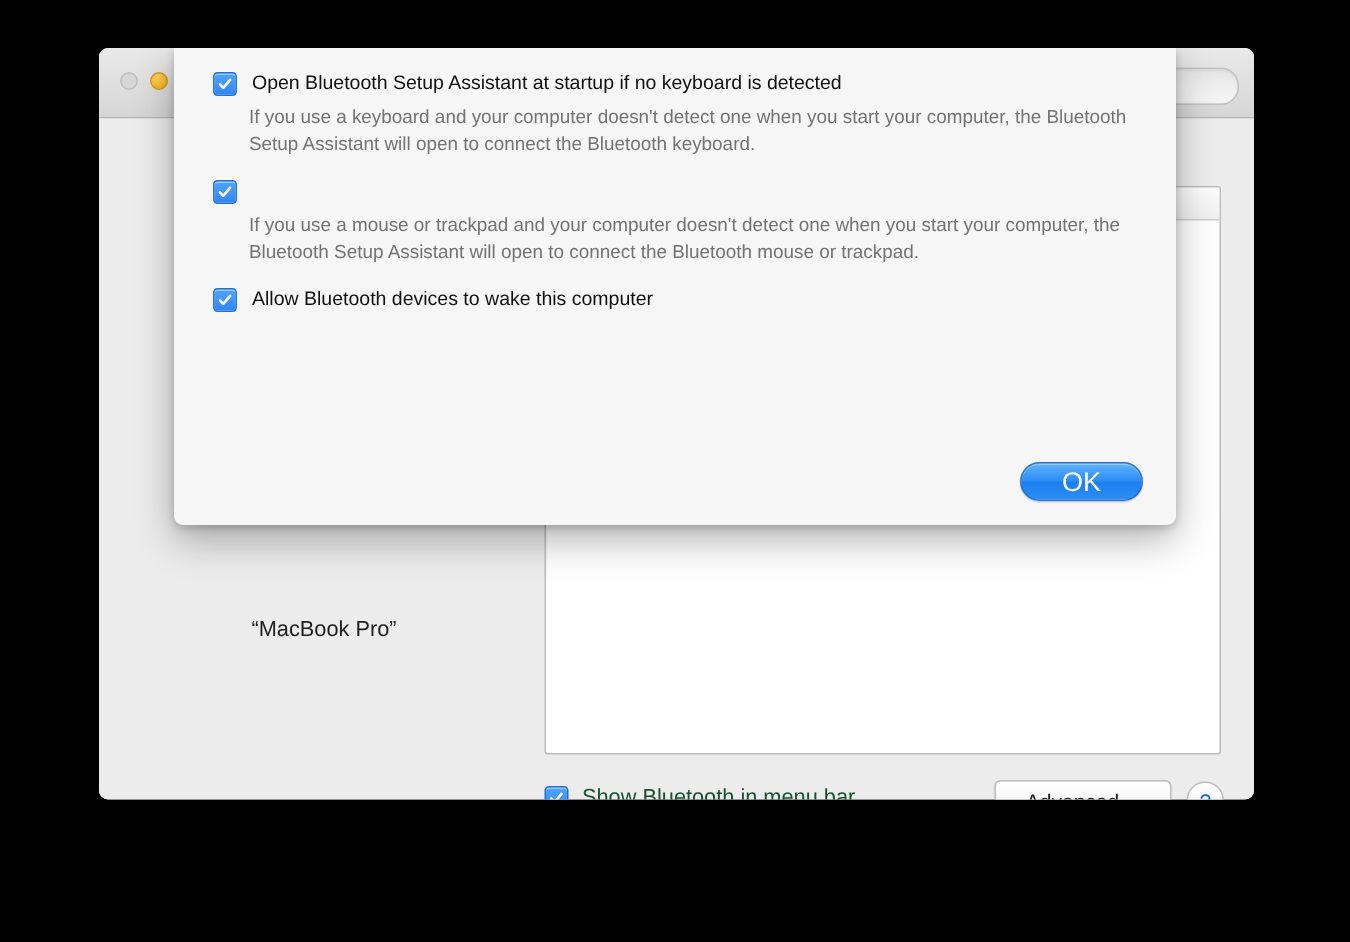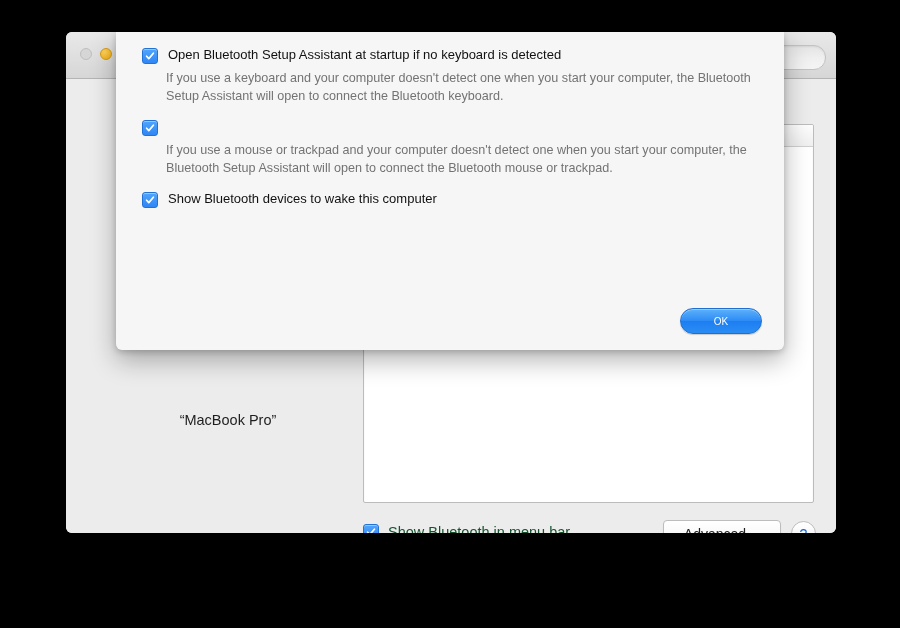--- a/index.html
+++ b/index.html
@@ -142,21 +142,21 @@
     position: absolute;
     left: 0;
     top: 47px;
     right: 0;
     bottom: 0;
     background: #ececec;
   }
 
   .device-name {
     position: absolute;
-    left: 12px;
+    left: 0;
     top: 333px;
     width: 300px;
     text-align: center;
     font-size: 14.5px;
     color: #1e1e1e;
   }
 
   
   .devlist {
     position: absolute;
@@ -294,21 +294,21 @@
     right: 22px;
     bottom: 16px;
   }
   .ok-btn {
     width: 80px;
     height: 24px;
     border-radius: 13px;
     background: linear-gradient(to bottom, #5eb2fb 0%, #2e8cf6 48%, #1d7ef2 52%, #2b8df3 100%);
     border: 1px solid #1f6fd0;
     color: #ffffff;
-    font-size: 10px;
+    font-size: 18px;
     display: flex;
     align-items: center;
     justify-content: center;
     box-shadow: 0 1px 1px rgba(0,0,0,0.18), 0 1px 0 rgba(255,255,255,0.35) inset;
     cursor: default;
   }
 </style>
 </head>
 <body>
 
@@ -422,21 +422,21 @@
         <div class="opt-desc">If you use a mouse or trackpad and your computer doesn't detect one when you start your computer, the Bluetooth Setup Assistant will open to connect the Bluetooth mouse or trackpad.</div>
       </div>
 
       <div class="opt-block">
         <div class="opt-row">
           <span class="cb">
             <svg width="10" height="10" viewBox="0 0 10 10">
               <path d="M1.6 5.2 L3.8 7.6 L8.4 2.2" stroke="#ffffff" stroke-width="1.7" fill="none" stroke-linecap="round" stroke-linejoin="round"></path>
             </svg>
           </span>
-          <span class="opt-label">Show Bluetooth devices to wake this computer</span>
+          <span class="opt-label">Allow Bluetooth devices to wake this computer</span>
         </div>
       </div>
 
     </div>
 
     <div class="sheet-footer">
       <div class="ok-btn">OK</div>
     </div>
   </div>
 

